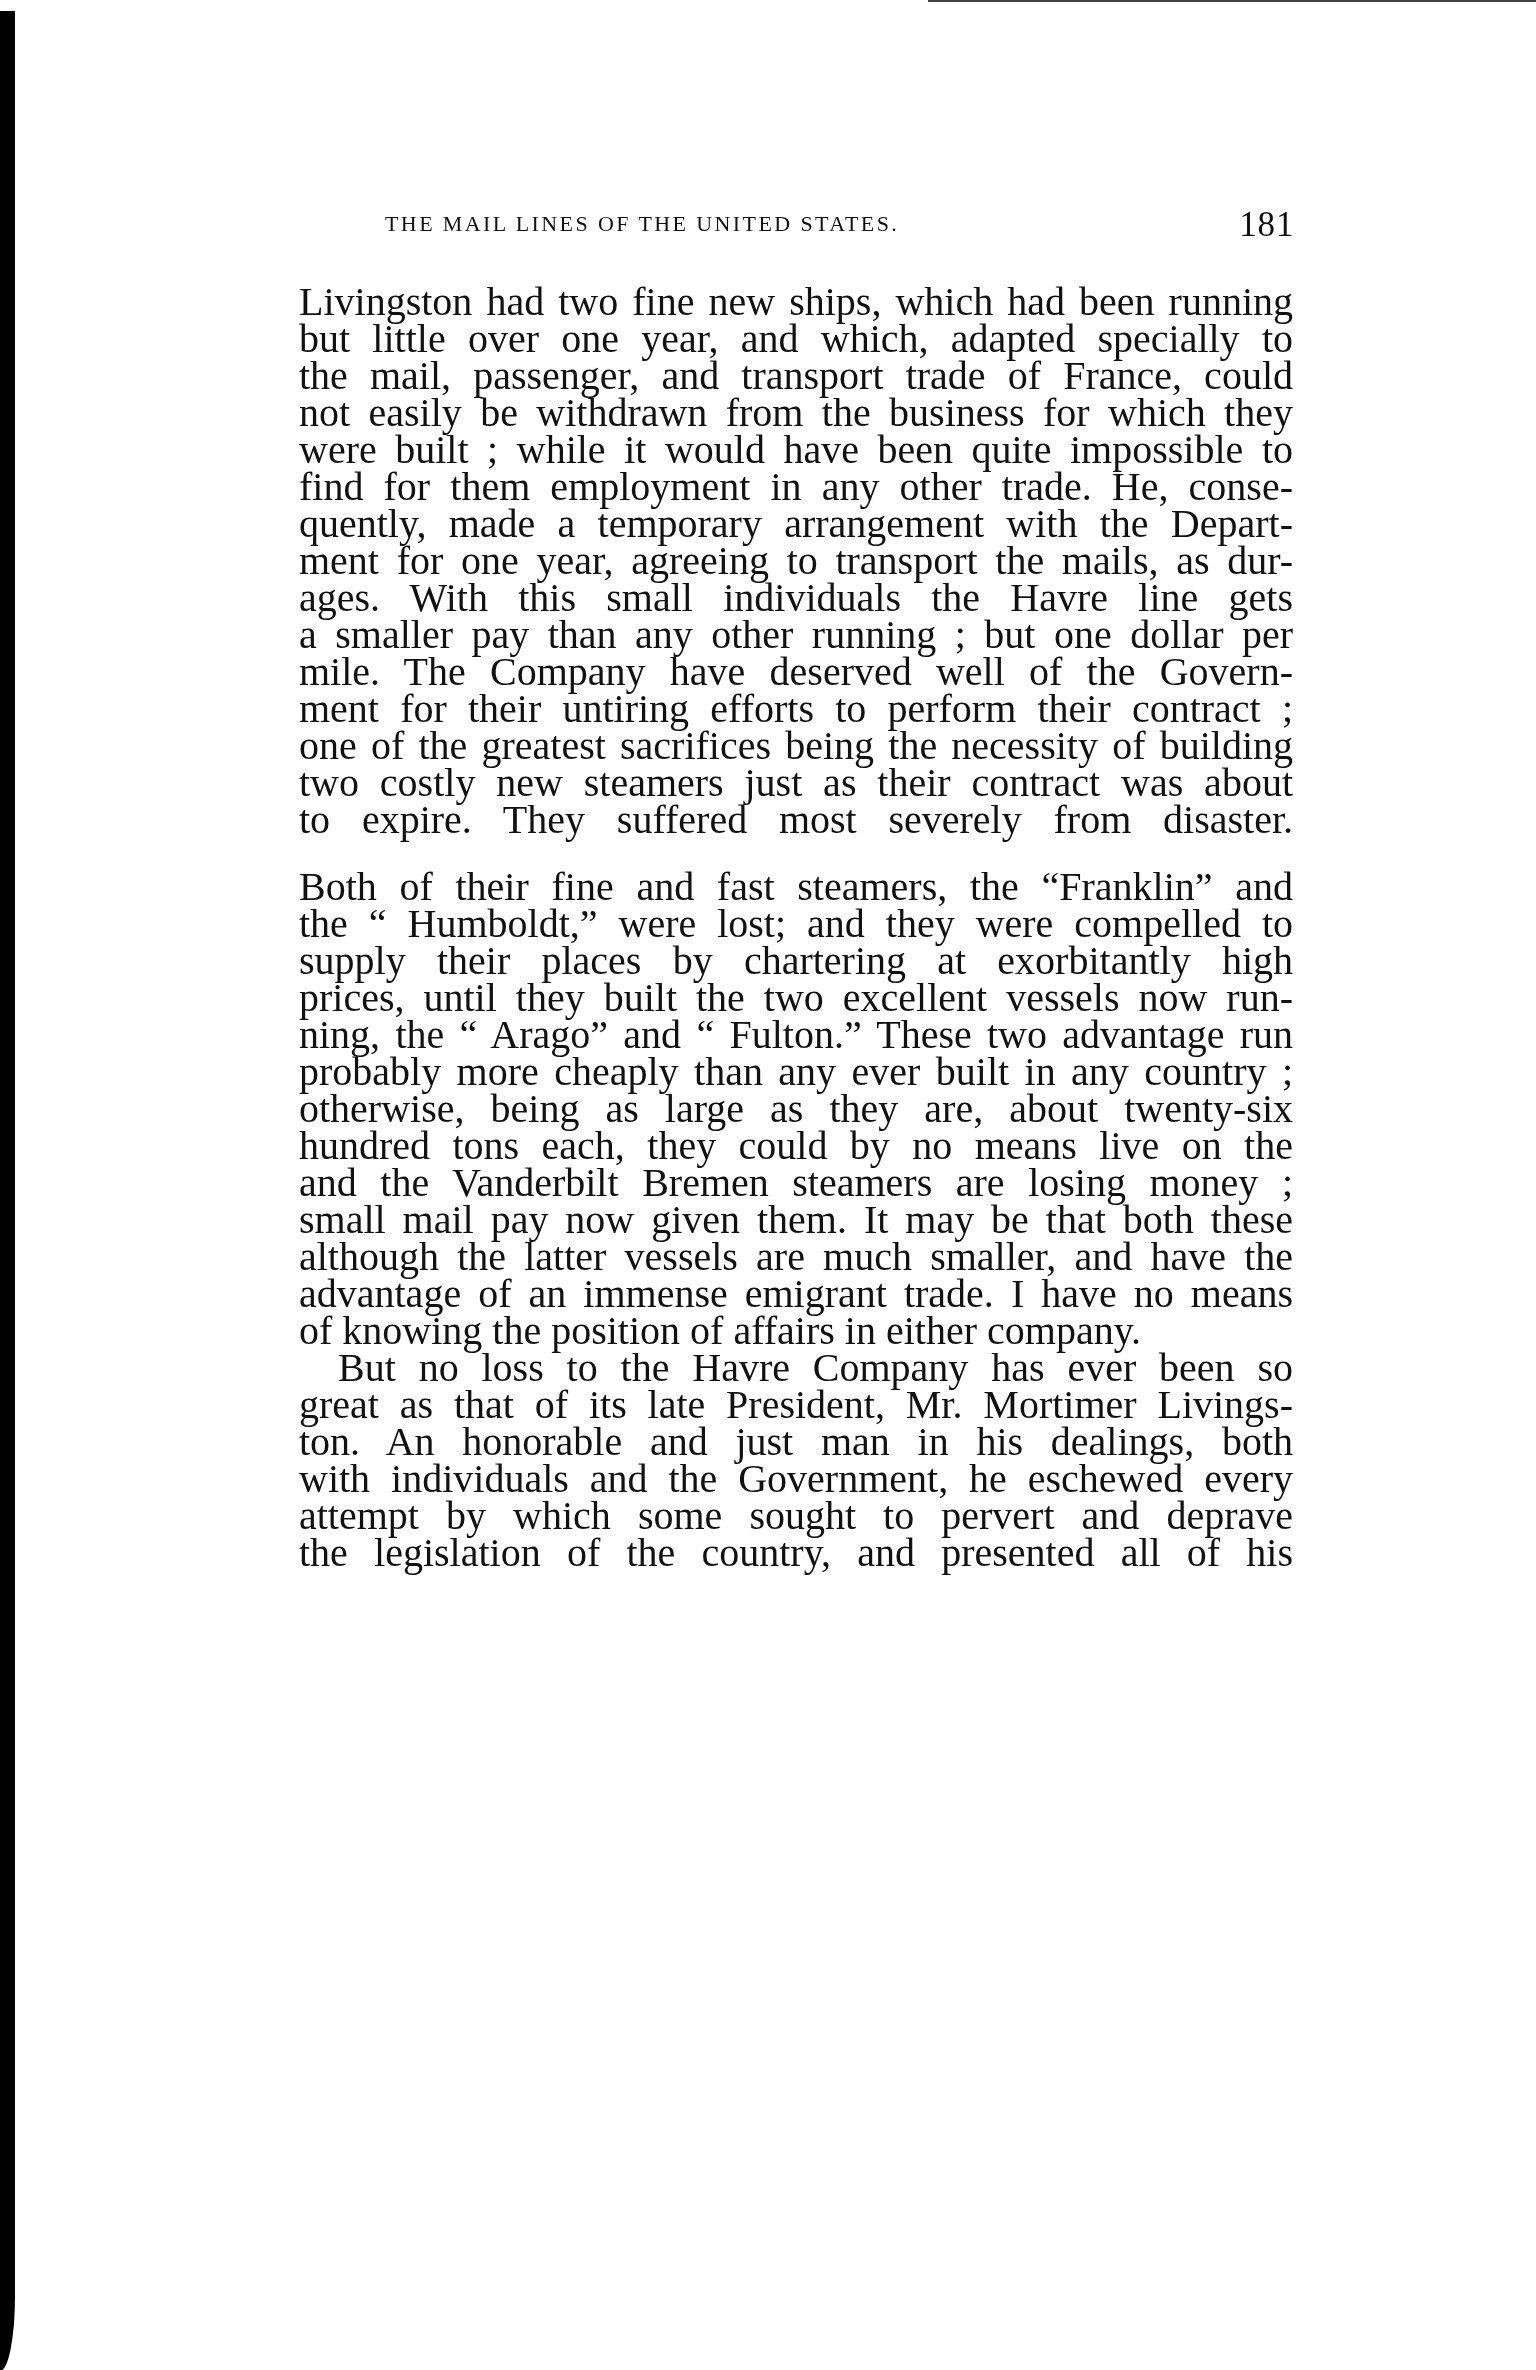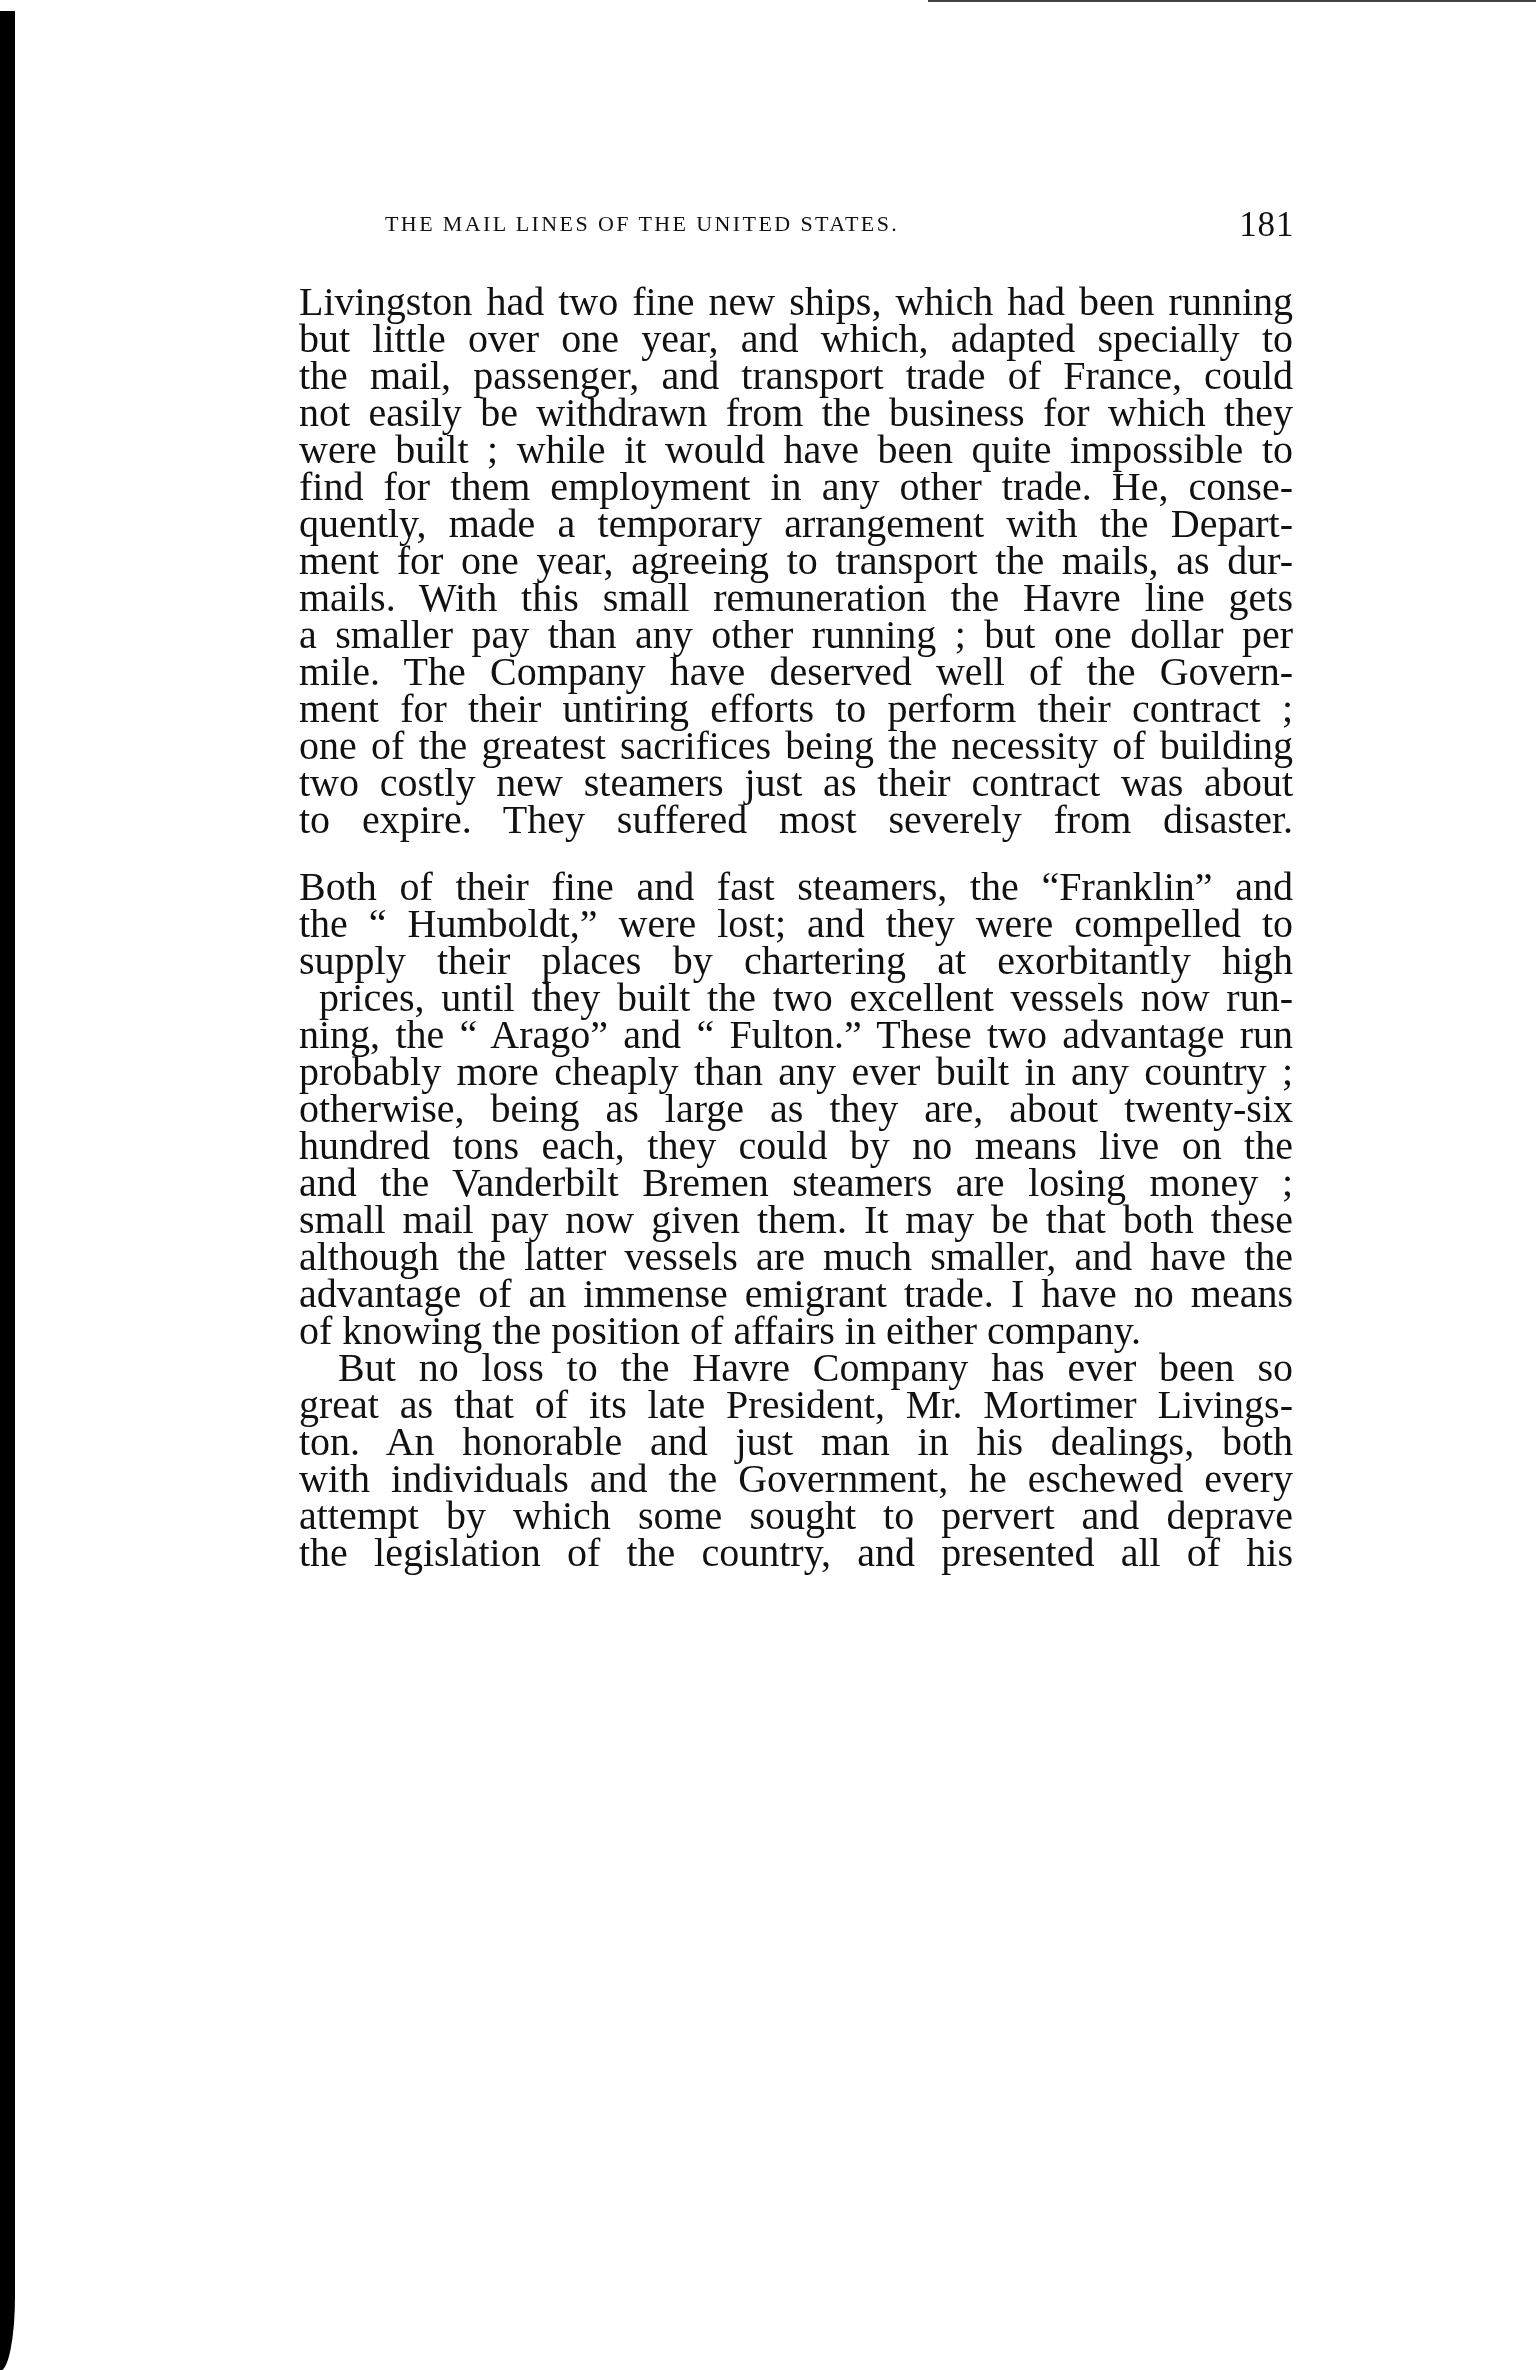--- a/index.html
+++ b/index.html
@@ -94,31 +94,31 @@
 
 <div class="text-block" id="text-block">
     <div class="line" style="white-space: normal;">Livingston had two fine new ships, which had been running</div>
     <div class="line" style="white-space: normal;">but little over one year, and which, adapted specially to</div>
     <div class="line" style="white-space: normal;">the mail, passenger, and transport trade of France, could</div>
     <div class="line" style="white-space: normal;">not easily be withdrawn from the business for which they</div>
     <div class="line" style="white-space: normal;">were built ; while it would have been quite impossible to</div>
     <div class="line" style="white-space: normal;">find for them employment in any other trade.  He, conse-</div>
     <div class="line" style="white-space: normal;">quently, made a temporary arrangement with the Depart-</div>
     <div class="line" style="white-space: normal;">ment for one year, agreeing to transport the mails, as dur-</div>
-    <div class="line" style="white-space: normal;">mails.  With this small remuneration the Havre line gets</div>
+    <div class="line" style="white-space: normal;">ages.  With this small individuals the Havre line gets</div>
     <div class="line" style="white-space: normal;">a smaller pay than any other running ; but one dollar per</div>
     <div class="line" style="white-space: normal;">mile.  The Company have deserved well of the Govern-</div>
     <div class="line" style="white-space: normal;">ment for their untiring efforts to perform their contract ;</div>
     <div class="line" style="white-space: normal;">one of the greatest sacrifices being the necessity of building</div>
     <div class="line" style="white-space: normal;">two costly new steamers just as their contract was about</div>
     <div class="line" style="white-space: normal;">to expire.  They suffered most severely from disaster.</div>
     <div class="line" style="white-space: normal; margin-top: 30px;">Both of their fine and fast steamers, the “Franklin” and</div>
     <div class="line" style="white-space: normal;">the “ Humboldt,” were lost; and they were compelled to</div>
     <div class="line" style="white-space: normal;">supply their places by chartering at exorbitantly high</div>
-    <div class="line" style="white-space: normal; margin-left: 20px;">prices, until they built the two excellent vessels now run-</div>
+    <div class="line" style="white-space: normal;">prices, until they built the two excellent vessels now run-</div>
     <div class="line" style="white-space: normal;">ning, the “ Arago” and “ Fulton.”  These two advantage run</div>
     <div class="line" style="white-space: normal;">probably more cheaply than any ever built in any country ;</div>
     <div class="line" style="white-space: normal;">otherwise, being as large as they are, about twenty-six</div>
     <div class="line" style="white-space: normal;">hundred tons each, they could by no means live on the</div>
     <div class="line" style="white-space: normal;">and the Vanderbilt Bremen steamers are losing money ;</div>
     <div class="line" style="white-space: normal;">small mail pay now given them.  It may be that both these</div>
     <div class="line" style="white-space: normal;">although the latter vessels are much smaller, and have the</div>
     <div class="line" style="white-space: normal;">advantage of an immense emigrant trade.  I have no means</div>
     <div class="line last" style="white-space: normal;">of knowing the position of affairs in either company.</div>
     <div class="line indent" style="white-space: normal;">But no loss to the Havre Company has ever been so</div>

